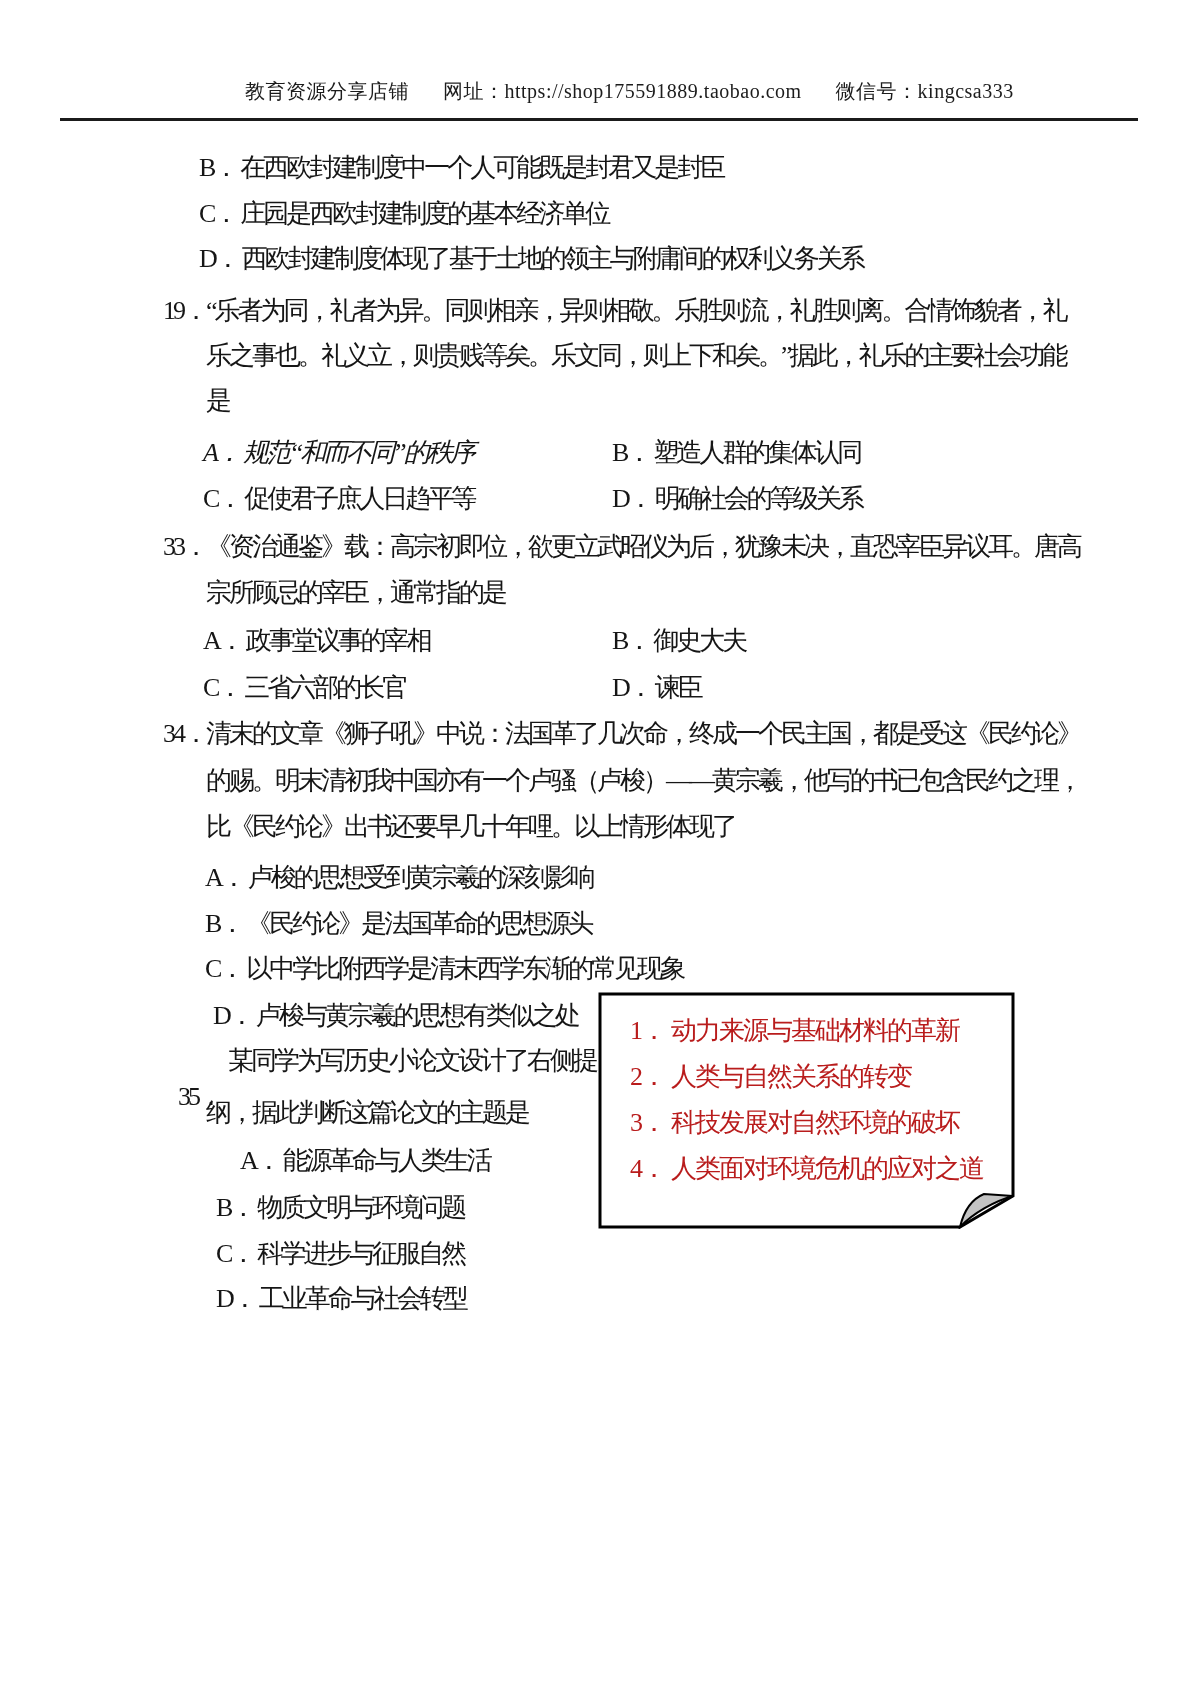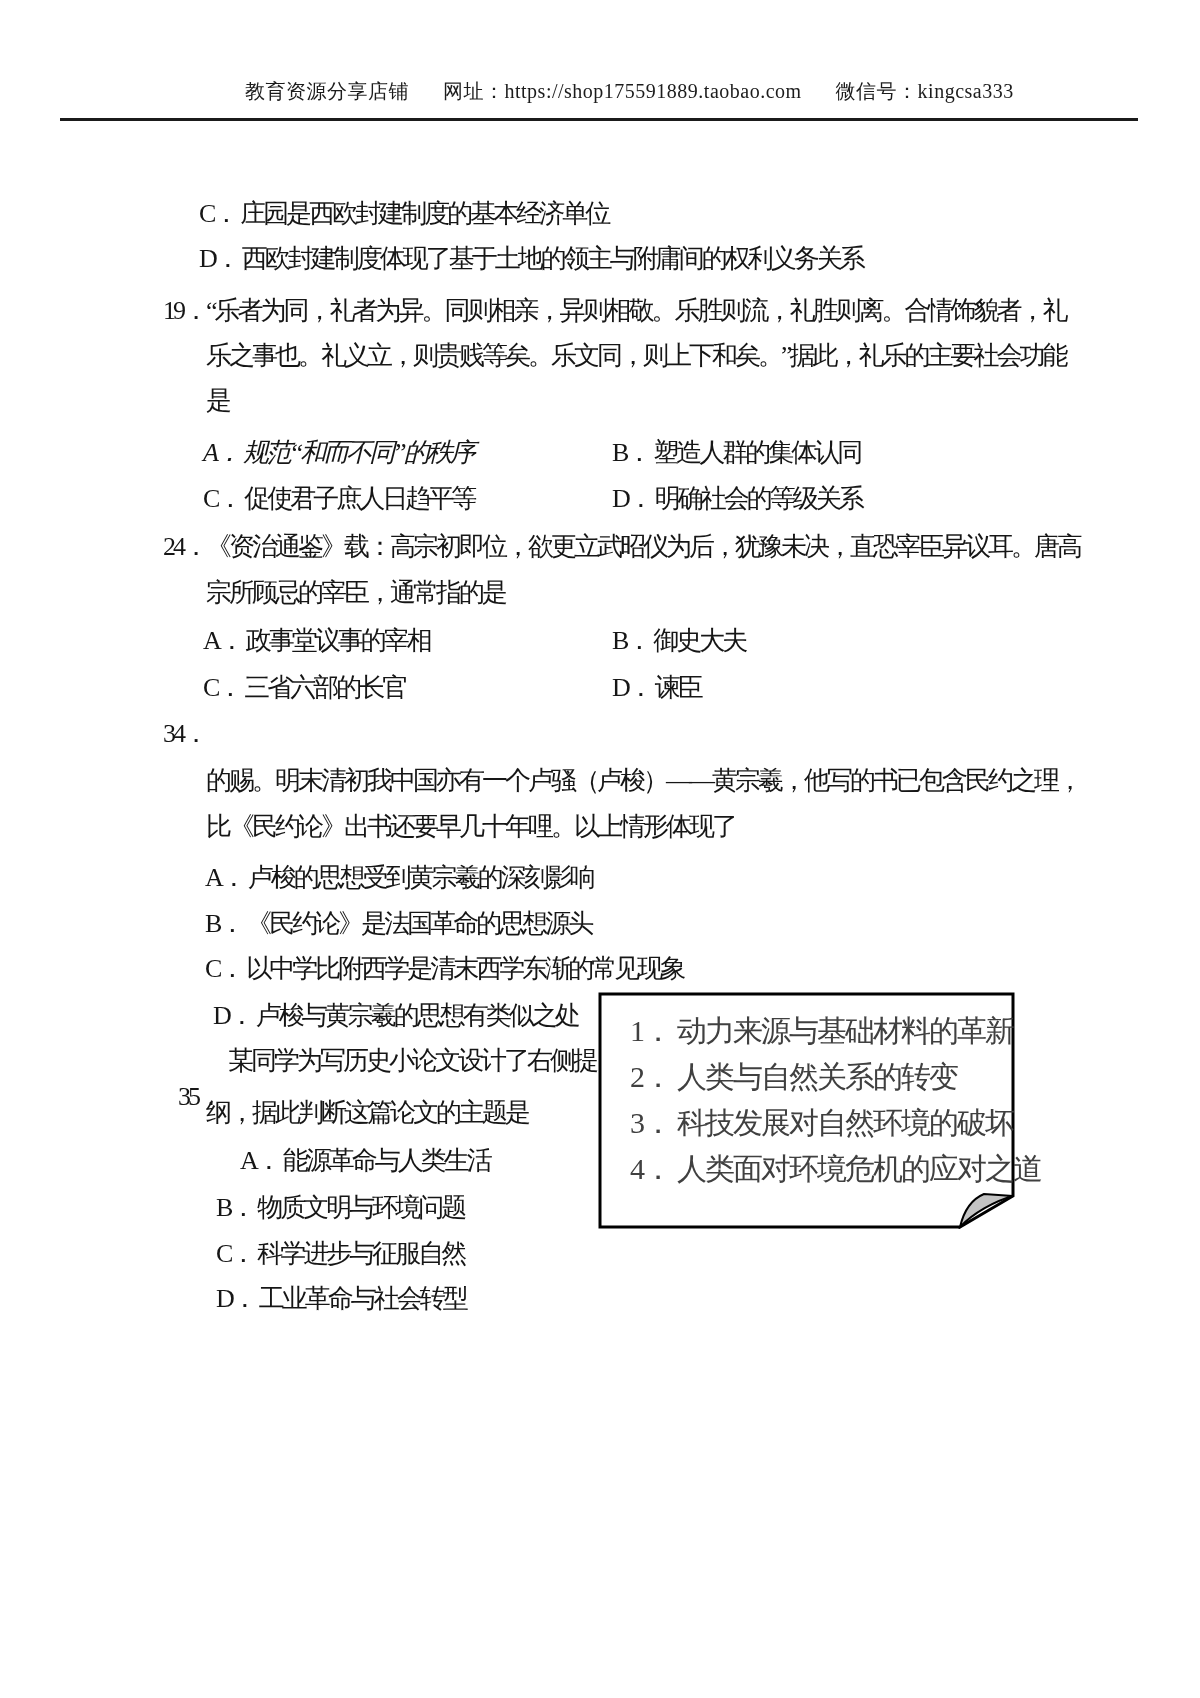--- a/index.html
+++ b/index.html
@@ -43,37 +43,40 @@
     left: 598px; top: 992px;
     width: 417px; height: 237px;
   }
   .note-box svg { position: absolute; left: 0; top: 0; }
   .note-items {
     position: absolute;
     left: 32px; top: 16px;
     white-space: nowrap;
   }
   .note-item {
-    font-size: 30px;
+    font-size: 26px;
     letter-spacing: -2px;
     line-height: 46px;
-    color: #404040;
+    color: #b91c1c;
   }
   .note-item .inum { margin-right: 6px; }
 </style>
 </head>
 <body>
 
 <div class="page">
 
   <div class="hdr">
     <span>教育资源分享店铺</span><span>网址：https://shop175591889.taobao.com</span><span>微信号：kingcsa333</span>
   </div>
   <div class="rule"></div>
 
+  <div class="t" style="left:199px; top:153px;">
+    <span class="lbl">B．</span><span>在西欧封建制度中一个人可能既是封君又是封臣</span>
+  </div>
   <div class="t" style="left:199px; top:199px;">
     <span class="lbl">C．</span><span>庄园是西欧封建制度的基本经济单位</span>
   </div>
   <div class="t" style="left:199px; top:244px;">
     <span class="lbl">D．</span><span>西欧封建制度体现了基于土地的领主与附庸间的权利义务关系</span>
   </div>
 
   <div class="t" style="left:163px; top:296px;">19．</div>
   <div class="t" style="left:206px; top:296px;">“乐者为同，礼者为异。同则相亲，异则相敬。乐胜则流，礼胜则离。合情饰貌者，礼</div>
   <div class="t" style="left:206px; top:341px;">乐之事也。礼义立，则贵贱等矣。乐文同，则上下和矣。”据此，礼乐的主要社会功能</div>
@@ -84,37 +87,38 @@
   <div class="t" style="left:612px; top:438px;">
     <span class="lbl">B．</span><span>塑造人群的集体认同</span>
   </div>
   <div class="t" style="left:203px; top:484px;">
     <span class="lbl">C．</span><span>促使君子庶人日趋平等</span>
   </div>
   <div class="t" style="left:612px; top:484px;">
     <span class="lbl">D．</span><span>明确社会的等级关系</span>
   </div>
 
-  <div class="t" style="left:163px; top:532px;">24．</div>
+  <div class="t" style="left:163px; top:532px;">33．</div>
   <div class="t" style="left:206px; top:532px;">《资治通鉴》载：高宗初即位，欲更立武昭仪为后，犹豫未决，直恐宰臣异议耳。唐高</div>
   <div class="t" style="left:206px; top:578px;">宗所顾忌的宰臣，通常指的是</div>
   <div class="t" style="left:203px; top:626px;">
     <span class="lbl">A．</span><span>政事堂议事的宰相</span>
   </div>
   <div class="t" style="left:612px; top:626px;">
     <span class="lbl">B．</span><span>御史大夫</span>
   </div>
   <div class="t" style="left:203px; top:673px;">
     <span class="lbl">C．</span><span>三省六部的长官</span>
   </div>
   <div class="t" style="left:612px; top:673px;">
     <span class="lbl">D．</span><span>谏臣</span>
   </div>
 
   <div class="t" style="left:163px; top:719px;">34．</div>
+  <div class="t" style="left:206px; top:719px;">清末的文章《狮子吼》中说：法国革了几次命，终成一个民主国，都是受这《民约论》</div>
   <div class="t" style="left:206px; top:766px;">的赐。明末清初我中国亦有一个卢骚（卢梭）——黄宗羲，他写的书已包含民约之理，</div>
   <div class="t" style="left:206px; top:812px;">比《民约论》出书还要早几十年哩。以上情形体现了</div>
   <div class="t" style="left:205px; top:863px;">
     <span class="lbl">A．</span><span>卢梭的思想受到黄宗羲的深刻影响</span>
   </div>
   <div class="t" style="left:205px; top:909px;">
     <span class="lbl">B．</span><span>《民约论》是法国革命的思想源头</span>
   </div>
   <div class="t" style="left:205px; top:954px;">
     <span class="lbl">C．</span><span>以中学比附西学是清末西学东渐的常见现象</span>

